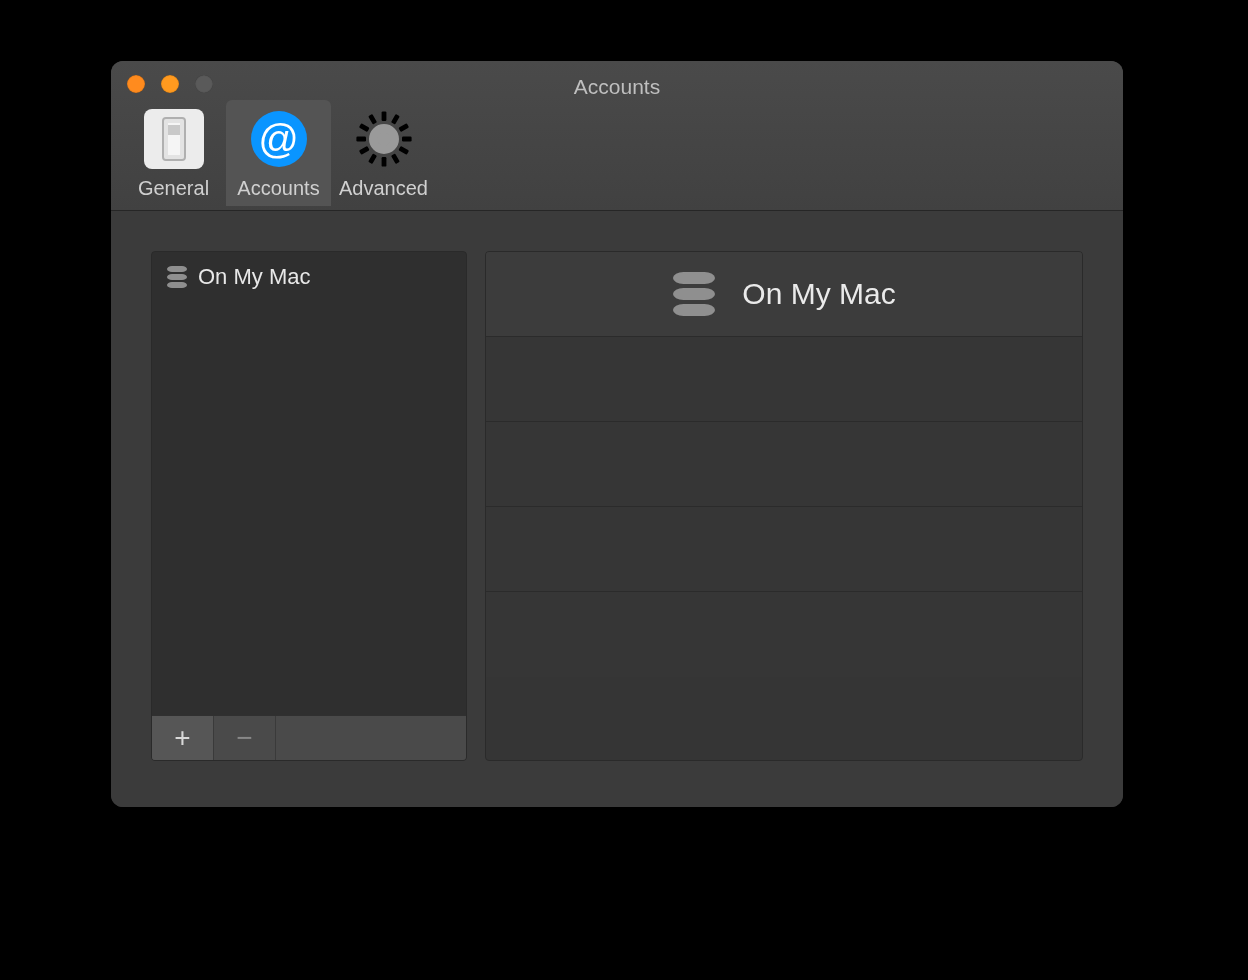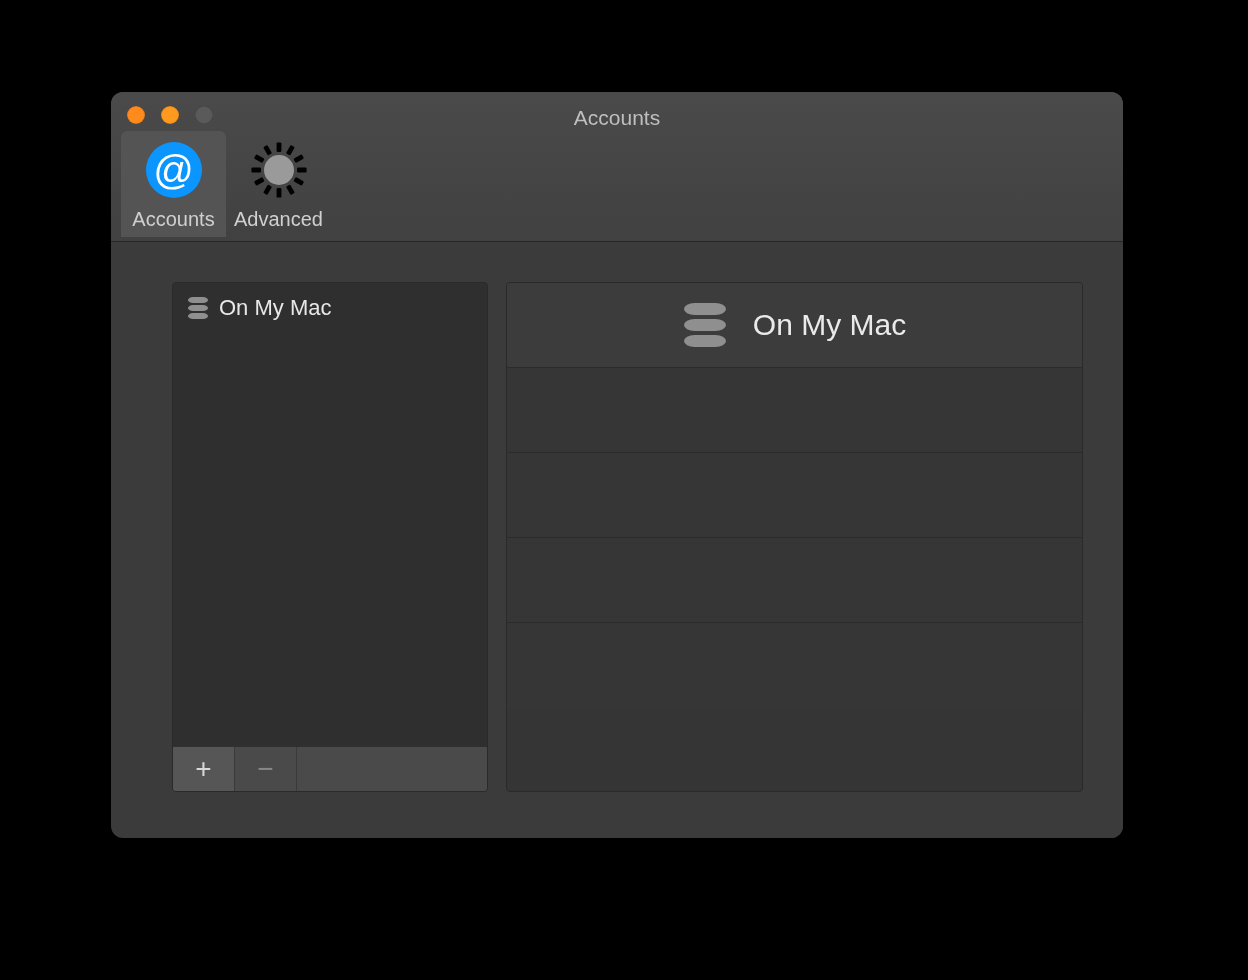--- a/index.html
+++ b/index.html
@@ -1,20 +1,20 @@
 <!DOCTYPE html>
 <html><head>
 <meta charset="utf-8">
 <style>
   * { box-sizing: border-box; margin: 0; padding: 0; }
   html, body { width: 1248px; height: 980px; background: #000; font-family: -apple-system, "Helvetica Neue", Arial, sans-serif; overflow: hidden; }
 
   .window {
     position: absolute;
-    left: 111px; top: 92px;
+    left: 111px; top: 61px;
     width: 1012px; height: 746px;
     background: #3b3b3b;
     border-radius: 12px;
     box-shadow: 0 30px 60px rgba(0,0,0,0.6), 0 0 0 1px rgba(0,0,0,0.5);
     overflow: hidden;
     display: flex; flex-direction: column;
   }
 
   .titlebar {
     height: 150px;
@@ -78,21 +78,20 @@
     display: flex; align-items: center; justify-content: center;
     color: #fff; font-size: 40px; font-weight: 500;
   }
 
   .body {
     flex: 1;
     background: #3b3b3b;
     display: flex;
     padding: 40px 40px 40px 40px;
     gap: 18px;
-    margin-left: 21px;
   }
 
   .left-pane {
     width: 316px; height: 510px;
     border: 1px solid #2a2a2a;
     border-radius: 4px;
     background: #2f2f2f;
     display: flex; flex-direction: column;
     overflow: hidden;
   }
@@ -156,20 +155,26 @@
   <div class="titlebar">
     <div class="traffic">
       <div class="dot c"></div>
       <div class="dot m"></div>
       <div class="dot z"></div>
     </div>
     <div class="title">Accounts</div>
 
     <div class="toolbar">
 
+      <div class="tool general">
+        <div class="icon-box">
+          <div class="switch-ico"></div>
+        </div>
+        <div class="lbl">General</div>
+      </div>
 
       <div class="tool active">
         <div class="icon-box">
           <div class="at-circle">@</div>
         </div>
         <div class="lbl">Accounts</div>
       </div>
 
       <div class="tool">
         <div class="icon-box">

